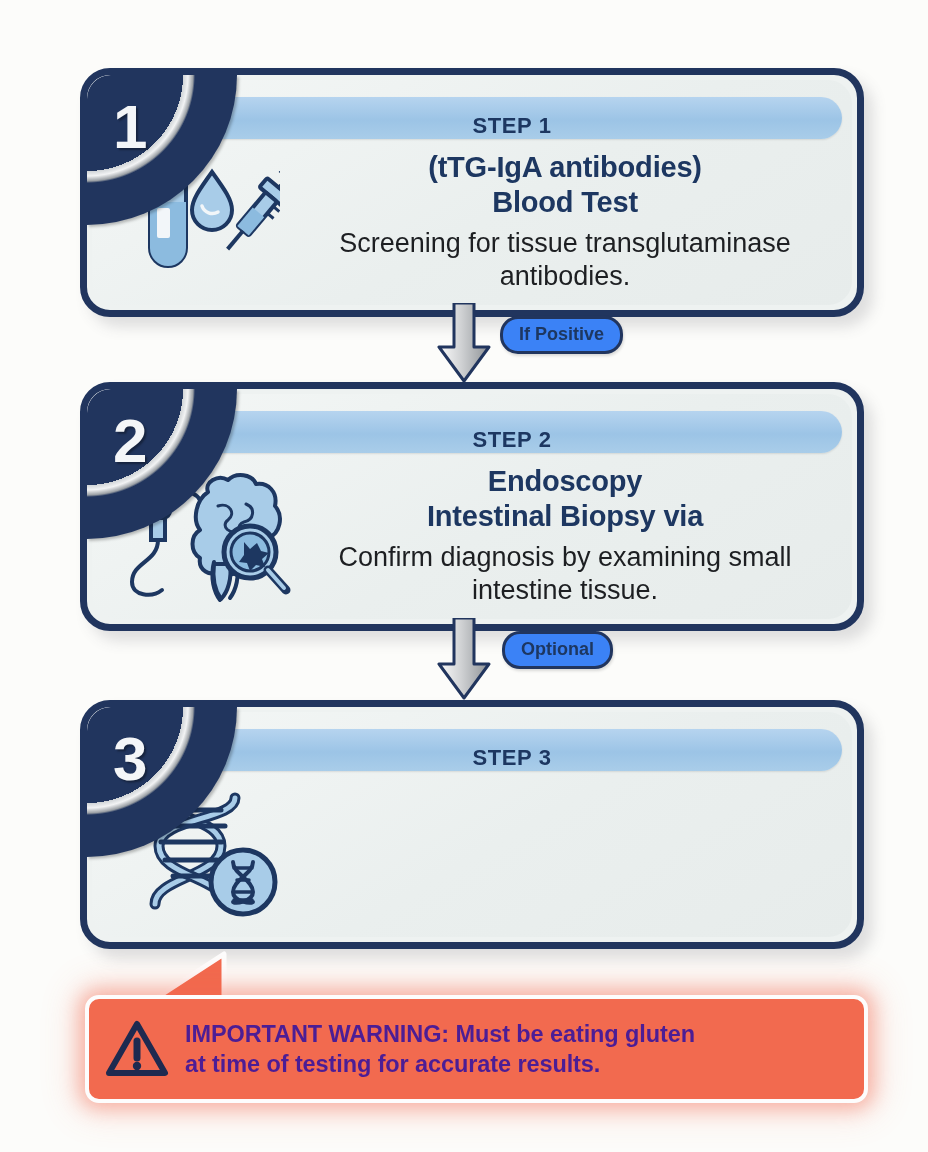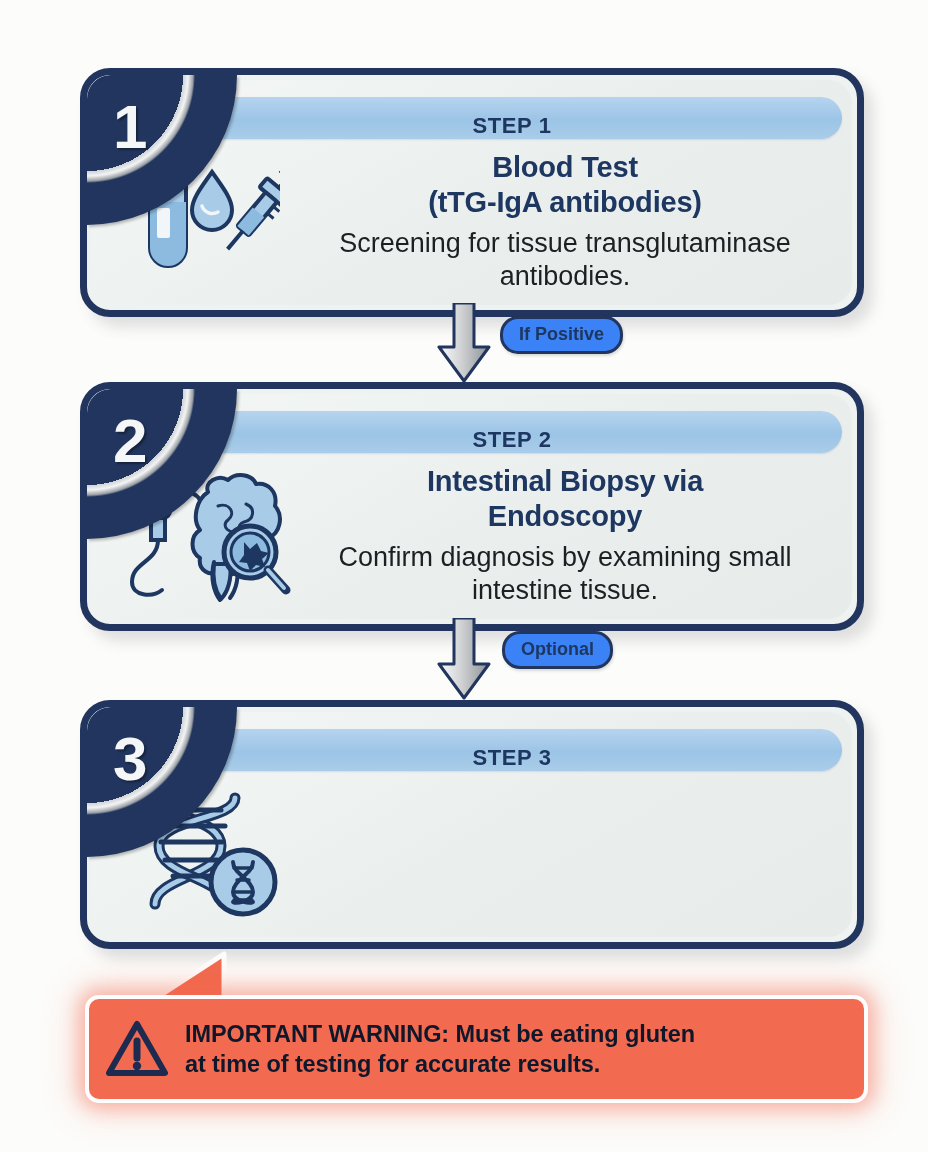--- a/index.html
+++ b/index.html
@@ -111,21 +111,21 @@
     box-shadow:0 0 18px 6px rgba(242,106,79,.40),
                0 0 34px 12px rgba(242,106,79,.18);
     display:flex;align-items:center;
     z-index:6;
   }
   .warn-icon-cell{
     width:96px;flex:0 0 96px;
     display:flex;align-items:center;justify-content:center;
   }
   .warn-text{
-    flex:1;font-size:23.5px;font-weight:bold;color:#0f172a;
+    flex:1;font-size:23.5px;font-weight:bold;color:#4c1d95;
     line-height:1.28;padding-right:20px;letter-spacing:-.1px;
   }
   .warn-tail{
     position:absolute;left:140px;top:950px;
     width:130px;height:60px;z-index:5;
   }
 </style>
 </head>
 <body>
 
@@ -163,22 +163,22 @@
             <line x1="115.5" y1="0" x2="115.5" y2="18" stroke="#1d3761" stroke-width="4"></line>
             <line x1="105" y1="4" x2="126" y2="4" stroke="#1d3761" stroke-width="4"></line>
             <line x1="123" y1="36" x2="131" y2="36" stroke="#1d3761" stroke-width="3"></line>
             <line x1="123" y1="45" x2="131" y2="45" stroke="#1d3761" stroke-width="3"></line>
             <line x1="115.5" y1="74" x2="115.5" y2="98" stroke="#1d3761" stroke-width="4"></line>
           </g>
         </svg>
       </div>
       <div class="text-cell">
         <div class="card-title">
+          <div>(tTG-IgA antibodies)</div>
           <div>Blood Test</div>
-          <div>(tTG-IgA antibodies)</div>
         </div>
         <div class="card-desc">Screening for tissue transglutaminase antibodies.</div>
       </div>
     </div>
   </div>
 
   <div class="connector" style="top:303px;height:80px;">
     <div class="arrow-wrap">
       <svg width="64" height="80" viewBox="0 0 64 80">
         <defs>
@@ -228,22 +228,22 @@
 
           <circle cx="132" cy="86" r="26" fill="#a8cce8" stroke="#1d3761" stroke-width="5"></circle>
           <circle cx="132" cy="86" r="19" fill="#8cbbdf" stroke="#1d3761" stroke-width="3"></circle>
           <path d="M126 76 l6 7 l7 -6 l4 8 l8 2 l-7 6 l3 8 l-9 -2 l-6 6 l-3 -8 l-8 -1 l5 -7 Z" fill="#1d3761"></path>
           <line x1="150" y1="104" x2="168" y2="124" stroke="#1d3761" stroke-width="9" stroke-linecap="round"></line>
           <line x1="150" y1="104" x2="166" y2="122" stroke="#a8cce8" stroke-width="4" stroke-linecap="round"></line>
         </svg>
       </div>
       <div class="text-cell">
         <div class="card-title">
+          <div>Endoscopy</div>
           <div>Intestinal Biopsy via</div>
-          <div>Endoscopy</div>
         </div>
         <div class="card-desc">Confirm diagnosis by examining small intestine tissue.</div>
       </div>
     </div>
   </div>
 
   <div class="connector" style="top:618px;height:84px;padding-left:9px;">
     <div class="arrow-wrap">
       <svg width="64" height="82" viewBox="0 0 64 82">
         <defs>

